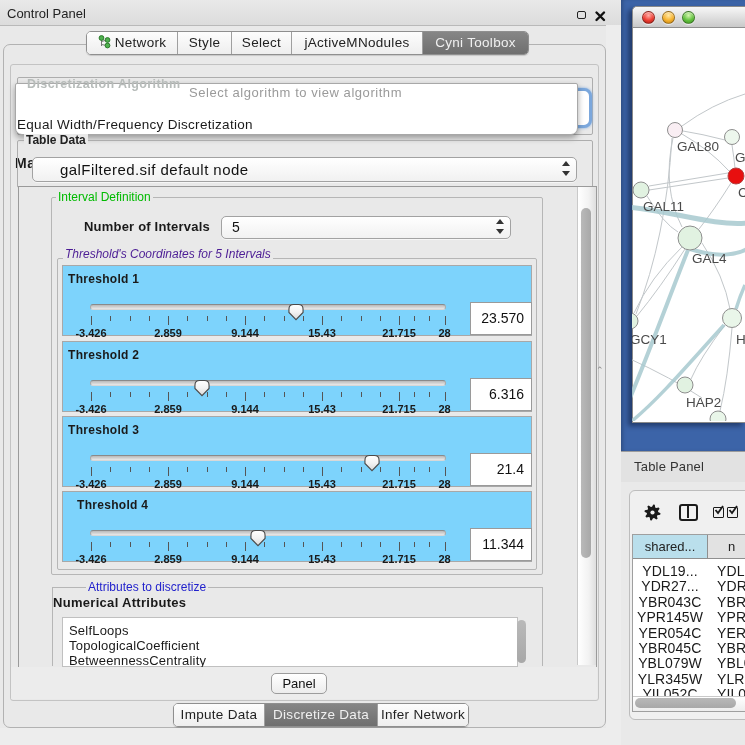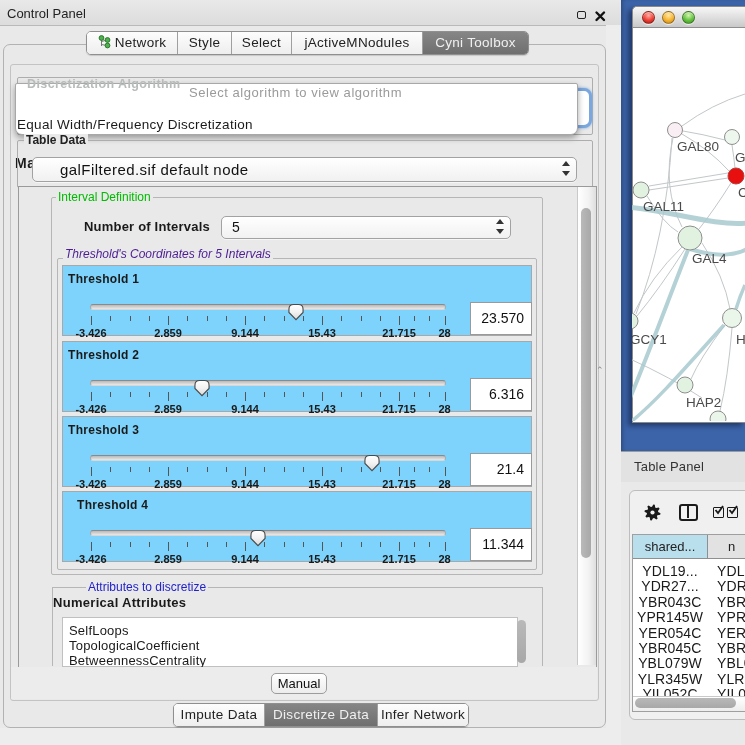--- a/index.html
+++ b/index.html
@@ -251,21 +251,21 @@
   </div>
 <div class="abs" style="left:52px;top:587px;width:489px;height:78px;border:1px solid #b6b6b6;border-bottom:none;"></div>
 <div class="ttitle" style="left:57px;top:581px;color:#2222cc;margin-left:29px;">Attributes to discretize</div>
 <div class="lbl bold" style="left:53px;top:595px;font-size:13px;letter-spacing:0.3px;">Numerical Attributes</div>
 <div class="abs" style="left:62px;top:617px;width:454px;height:48px;background:#fff;border:1px solid #c0c0c0;"></div>
 <div class="lbl" style="left:69px;top:623px;font-size:13px;letter-spacing:0.2px;">SelfLoops</div>
 <div class="lbl" style="left:69px;top:638px;font-size:13px;letter-spacing:0.2px;">TopologicalCoefficient</div>
 <div class="lbl" style="left:69px;top:653px;font-size:13px;letter-spacing:0.2px;">BetweennessCentrality</div>
 <div class="sbh" style="left:517px;top:620px;width:9px;height:43px;"></div>
 <div class="abs" style="left:11px;top:667px;width:586px;height:32px;background:#ececec;"></div>
-<div class="abs" style="left:271px;top:673px;width:54px;height:19px;background:linear-gradient(#ffffff,#ececec);border:1px solid #9c9c9c;border-radius:5px;font-size:13px;text-align:center;line-height:19px;color:#111;">Manual</div>
+<div class="abs" style="left:271px;top:673px;width:54px;height:19px;background:linear-gradient(#ffffff,#ececec);border:1px solid #9c9c9c;border-radius:5px;font-size:13px;text-align:center;line-height:19px;color:#111;">Panel</div>
 <div class="tabbar" style="left:173px;top:703px;">
 <div class="tab" style="width:90px;">Impute Data</div>
 <div class="tab sel" style="width:112px;">Discretize Data</div>
 <div class="tab" style="width:90px;">Infer Network</div>
 </div>
 <div class="abs" style="left:606px;top:25px;width:15px;height:720px;background:#ededed;"></div>
 <div class="abs" style="left:0;top:728px;width:621px;height:17px;background:#ededed;"></div>
 <div class="lbl" style="left:596px;top:365px;font-size:9px;color:#8a8a8a;">⌃</div>
 <div class="abs" style="left:621px;top:0;width:124px;height:451px;background:#3c64a8;box-shadow:inset 3px 0 4px -2px rgba(0,0,0,0.3);"></div>
 <div class="abs" style="left:632px;top:6px;width:113px;height:415px;background:#fff;border-radius:5px 0 0 0;border:1px solid #8a8a8a;border-right:none;box-shadow:-4px 3px 5px rgba(10,20,50,0.5);"></div>

